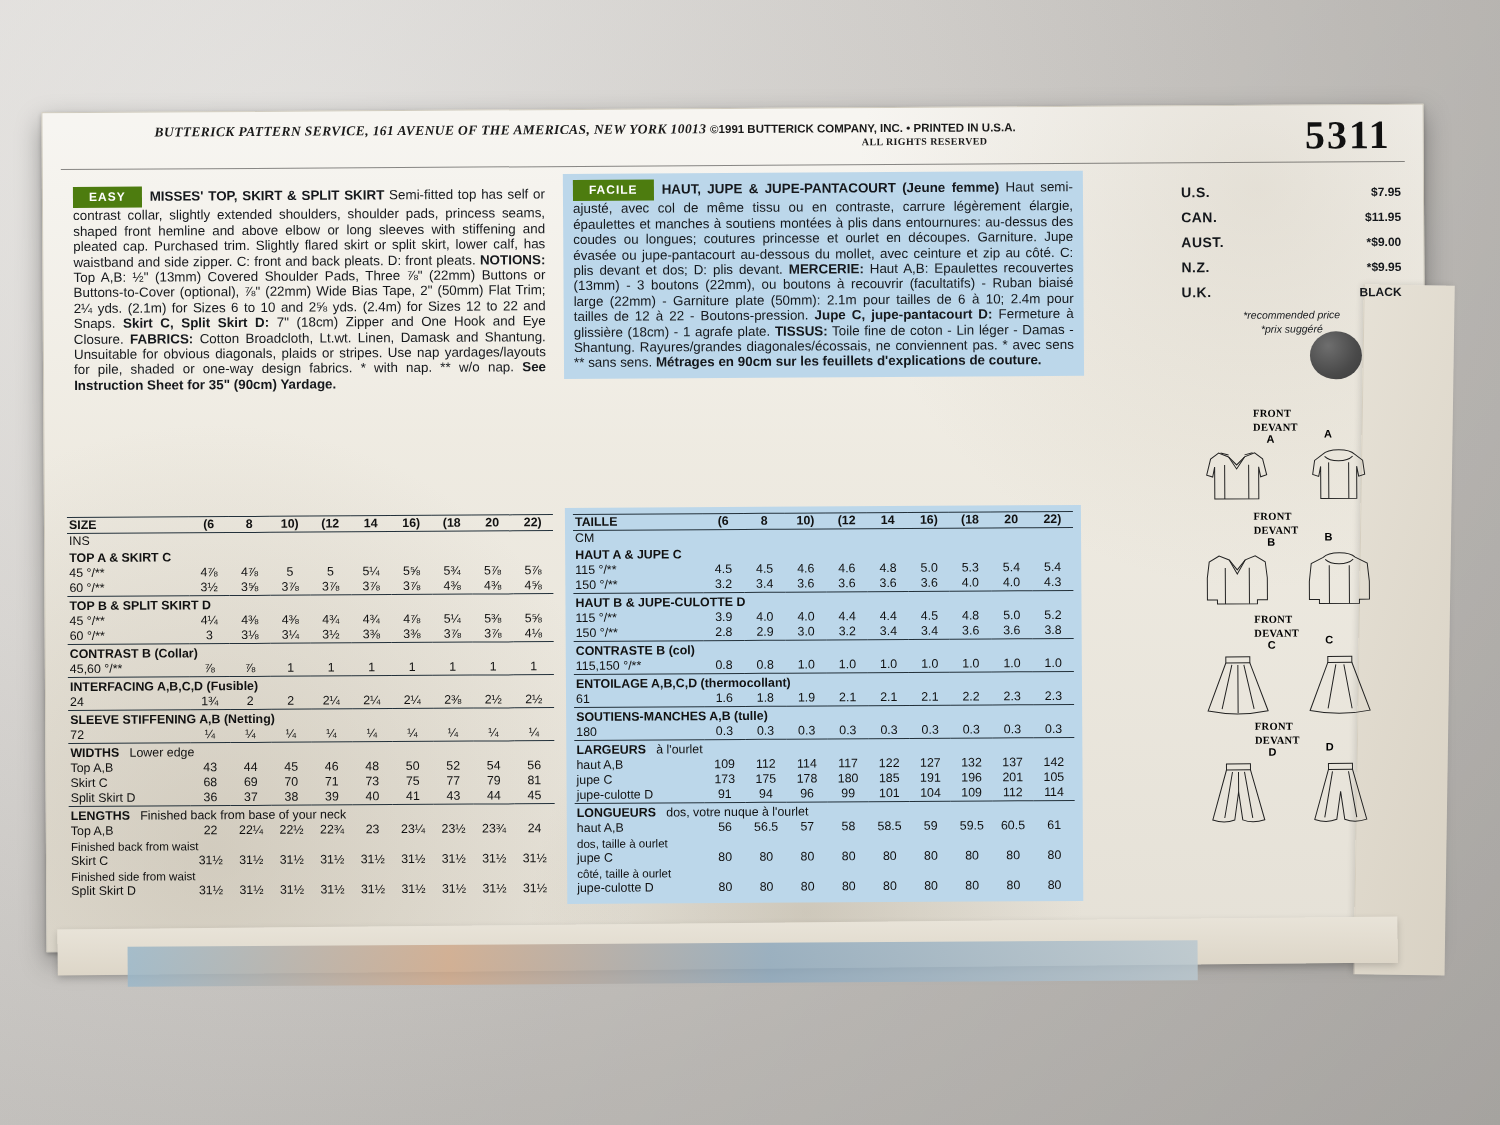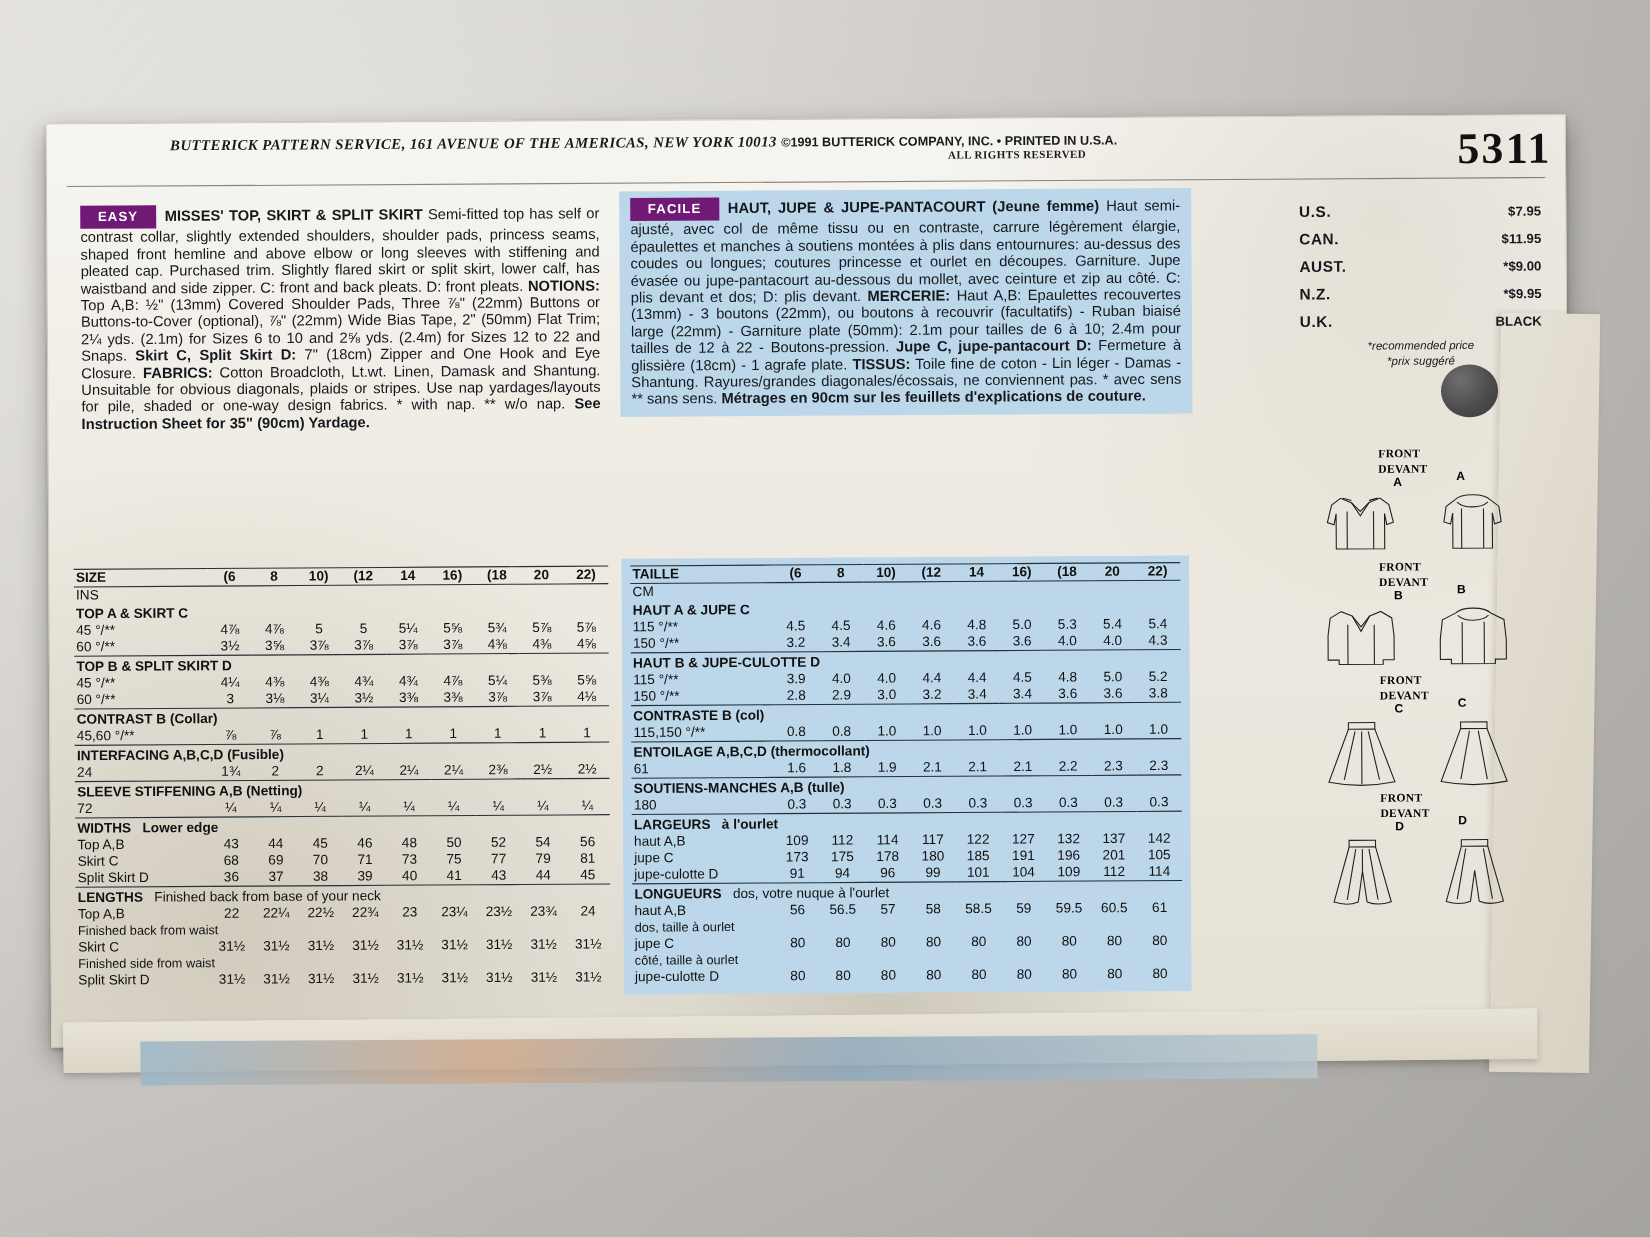--- a/index.html
+++ b/index.html
@@ -63,32 +63,32 @@
   
   .hdr{
     position:absolute;left:112px;top:12px;width:1000px;
     font-family:"Liberation Serif", serif;
     font-style:italic;font-weight:bold;
     font-size:13.5px;letter-spacing:.4px;color:#1a1a1a;
   }
   .hdr .copy{font-style:normal;font-weight:bold;font-family:"Liberation Sans",sans-serif;font-size:11.5px;letter-spacing:0;}
   .hdr .rights{display:block;text-align:center;font-style:normal;font-weight:bold;font-size:10px;margin-left:540px;}
   .patnum{
-    position:absolute;right:12px;top:6px;
+    position:absolute;right:32px;top:6px;
     font-family:"Liberation Serif", serif;
     font-size:40px;font-weight:bold;letter-spacing:2px;color:#111;
   }
   .rule-top{position:absolute;left:18px;right:18px;top:56px;height:1px;background:#2b2b2b;opacity:.55;}
 
   
   .col{position:absolute;top:68px;font-size:13.4px;line-height:15.4px;color:#15181c;text-align:justify;}
   .col-en{left:22px;width:486px;}
   .col-fr{left:520px;width:500px;background:#bcd7ea;padding:6px 10px 8px 10px;top:64px;}
   .col-en .pad{padding:6px 6px 0 8px;}
-  .tagbar{display:inline-block;background:#701a75;color:#fff;font-weight:bold;font-size:12px;
+  .tagbar{display:inline-block;background:#4d7c0f;color:#fff;font-weight:bold;font-size:12px;
     letter-spacing:1px;padding:3px 16px;margin-right:8px;vertical-align:middle;}
   b{font-weight:bold;}
 
   
   .prices{position:absolute;right:22px;top:78px;width:220px;font-size:14px;color:#15181c;}
   .prices .row{display:flex;justify-content:space-between;align-items:baseline;margin-bottom:9px;}
   .prices .cur{font-weight:bold;letter-spacing:.5px;text-align:center;}
   .prices .val{font-weight:bold;font-size:12px;}
   .prices .note{font-size:10.5px;font-style:italic;text-align:center;margin-top:2px;line-height:12px;}
   .swatch{position:absolute;right:62px;top:226px;width:52px;height:48px;border-radius:50%;
@@ -304,21 +304,21 @@
               <td>¼</td>
               <td>¼</td>
               <td>¼</td>
               <td>¼</td>
               <td>¼</td>
               <td>¼</td>
               <td>¼</td>
             </tr>
 
         <tr class="sect hr">
-              <td class="lbl" colspan="10"><span>WIDTHS</span> &nbsp;&nbsp;<span style="font-weight:bold">Lower edge</span></td>
+              <td class="lbl" colspan="10"><span>WIDTHS</span> &nbsp;&nbsp;<span style="font-weight:normal">Lower edge</span></td>
             </tr>
         <tr>
               <td class="lbl">Top A,B</td>
           <td>43</td>
               <td>44</td>
               <td>45</td>
               <td>46</td>
               <td>48</td>
               <td>50</td>
               <td>52</td>
@@ -517,21 +517,21 @@
               <td>0.3</td>
               <td>0.3</td>
               <td>0.3</td>
               <td>0.3</td>
               <td>0.3</td>
               <td>0.3</td>
               <td>0.3</td>
             </tr>
 
         <tr class="sect hr">
-              <td class="lbl" colspan="10"><span>LARGEURS</span> &nbsp;&nbsp;<span style="font-weight:bold">à l'ourlet</span></td>
+              <td class="lbl" colspan="10"><span>LARGEURS</span> &nbsp;&nbsp;<span style="font-weight:normal">à l'ourlet</span></td>
             </tr>
         <tr>
               <td class="lbl">haut A,B</td>
           <td>109</td>
               <td>112</td>
               <td>114</td>
               <td>117</td>
               <td>122</td>
               <td>127</td>
               <td>132</td>

